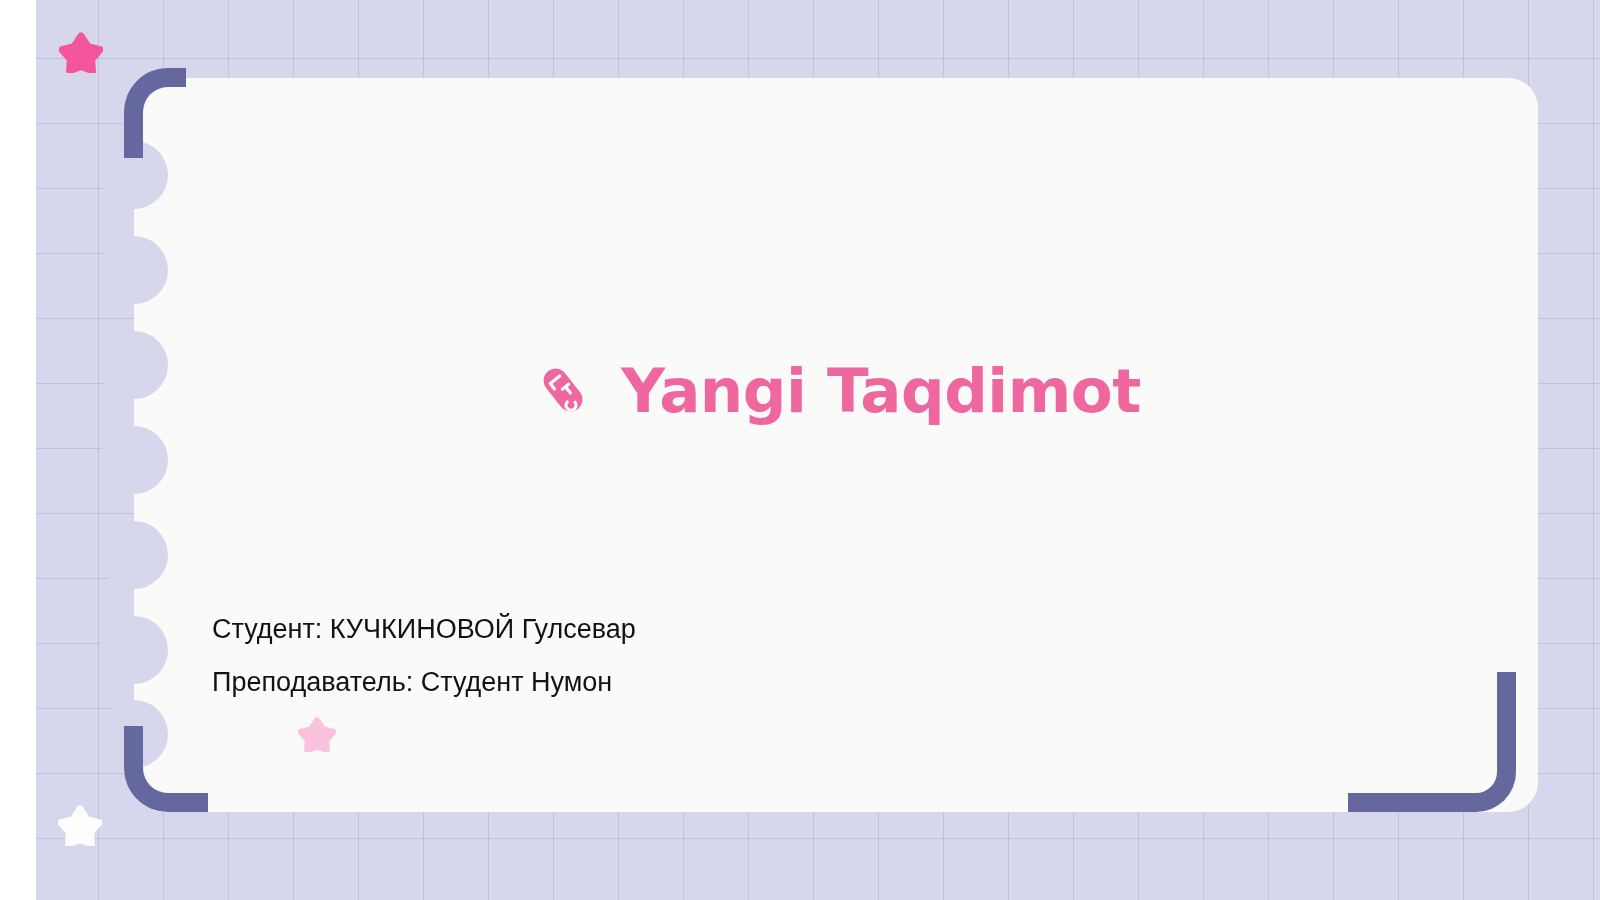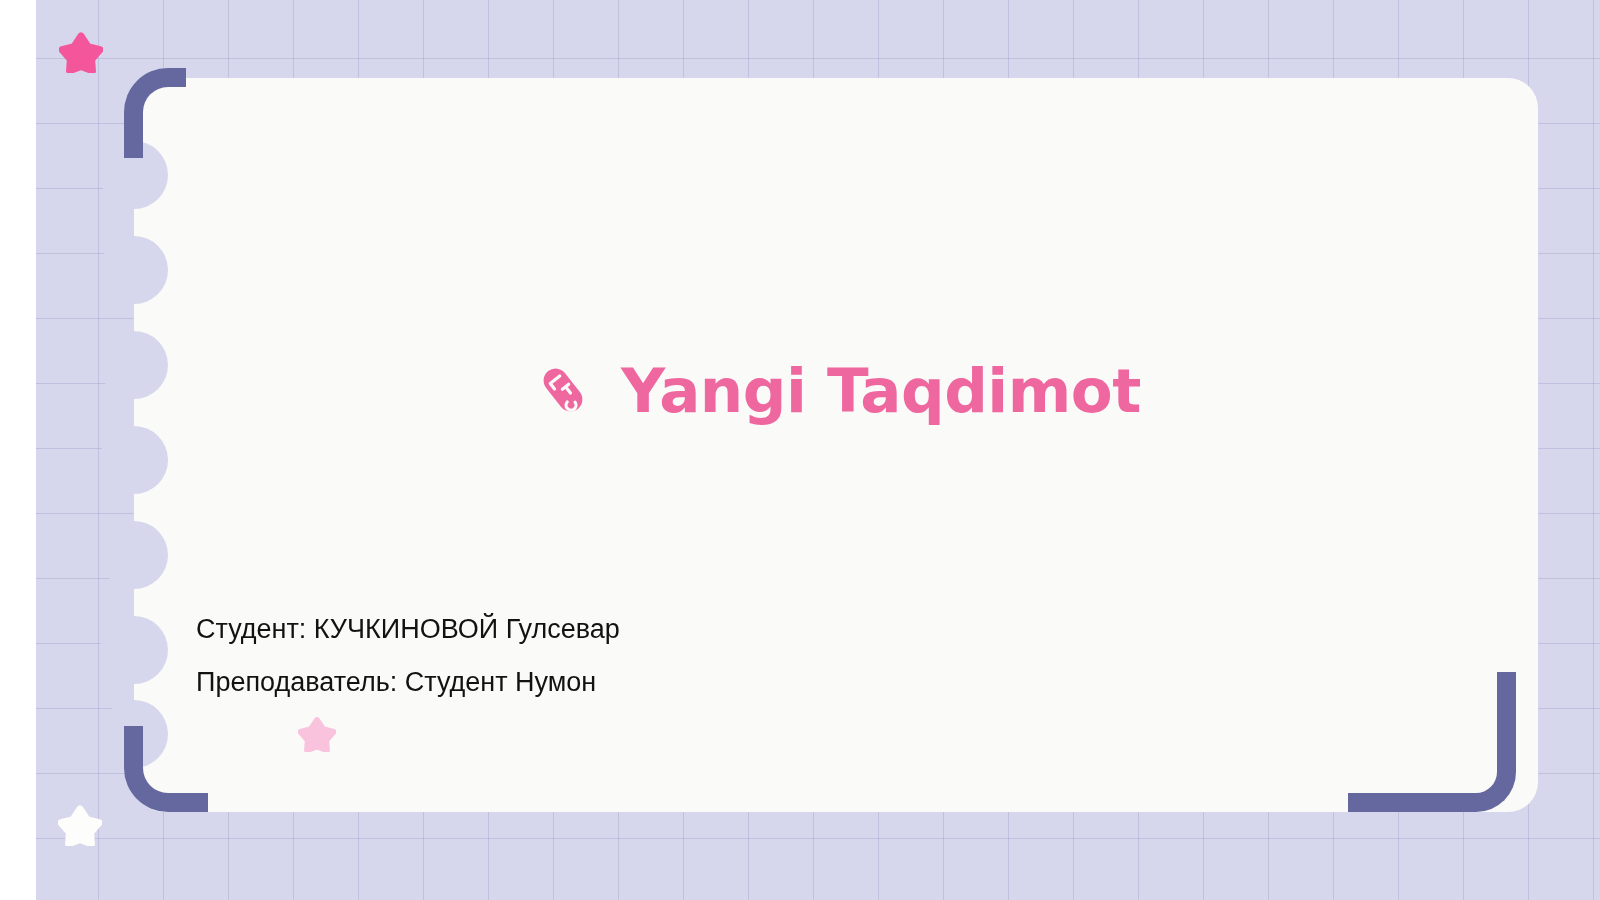--- a/index.html
+++ b/index.html
@@ -106,21 +106,21 @@
     font-weight: bold;
     color: #ef679f;
     letter-spacing: -0.5px;
     white-space: nowrap;
     line-height: 1;
   }
 
   
   #credits {
     position: absolute;
-    left: 160px;
+    left: 176px;
     top: 603px;
     width: 900px;
   }
   .credit-line {
     font-family: "Liberation Sans", sans-serif;
     font-size: 27px;
     color: #121212;
     line-height: 53px;
     white-space: nowrap;
   }

